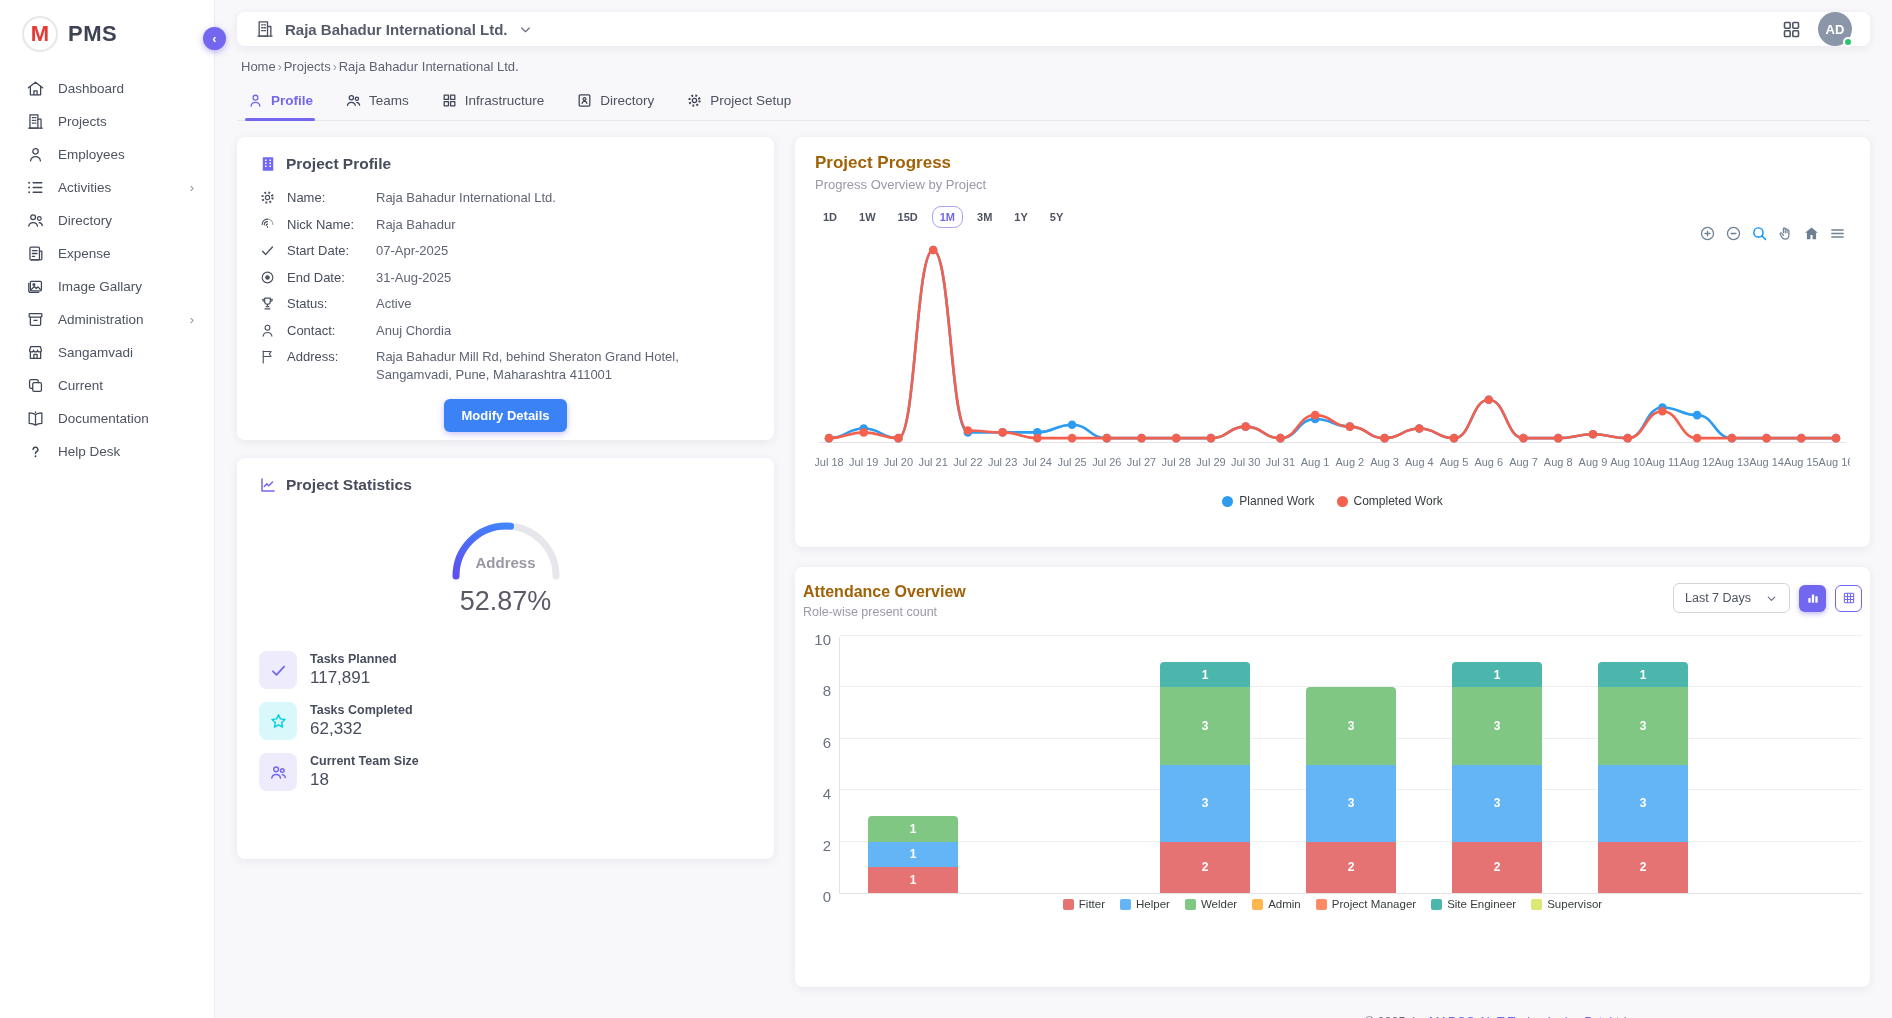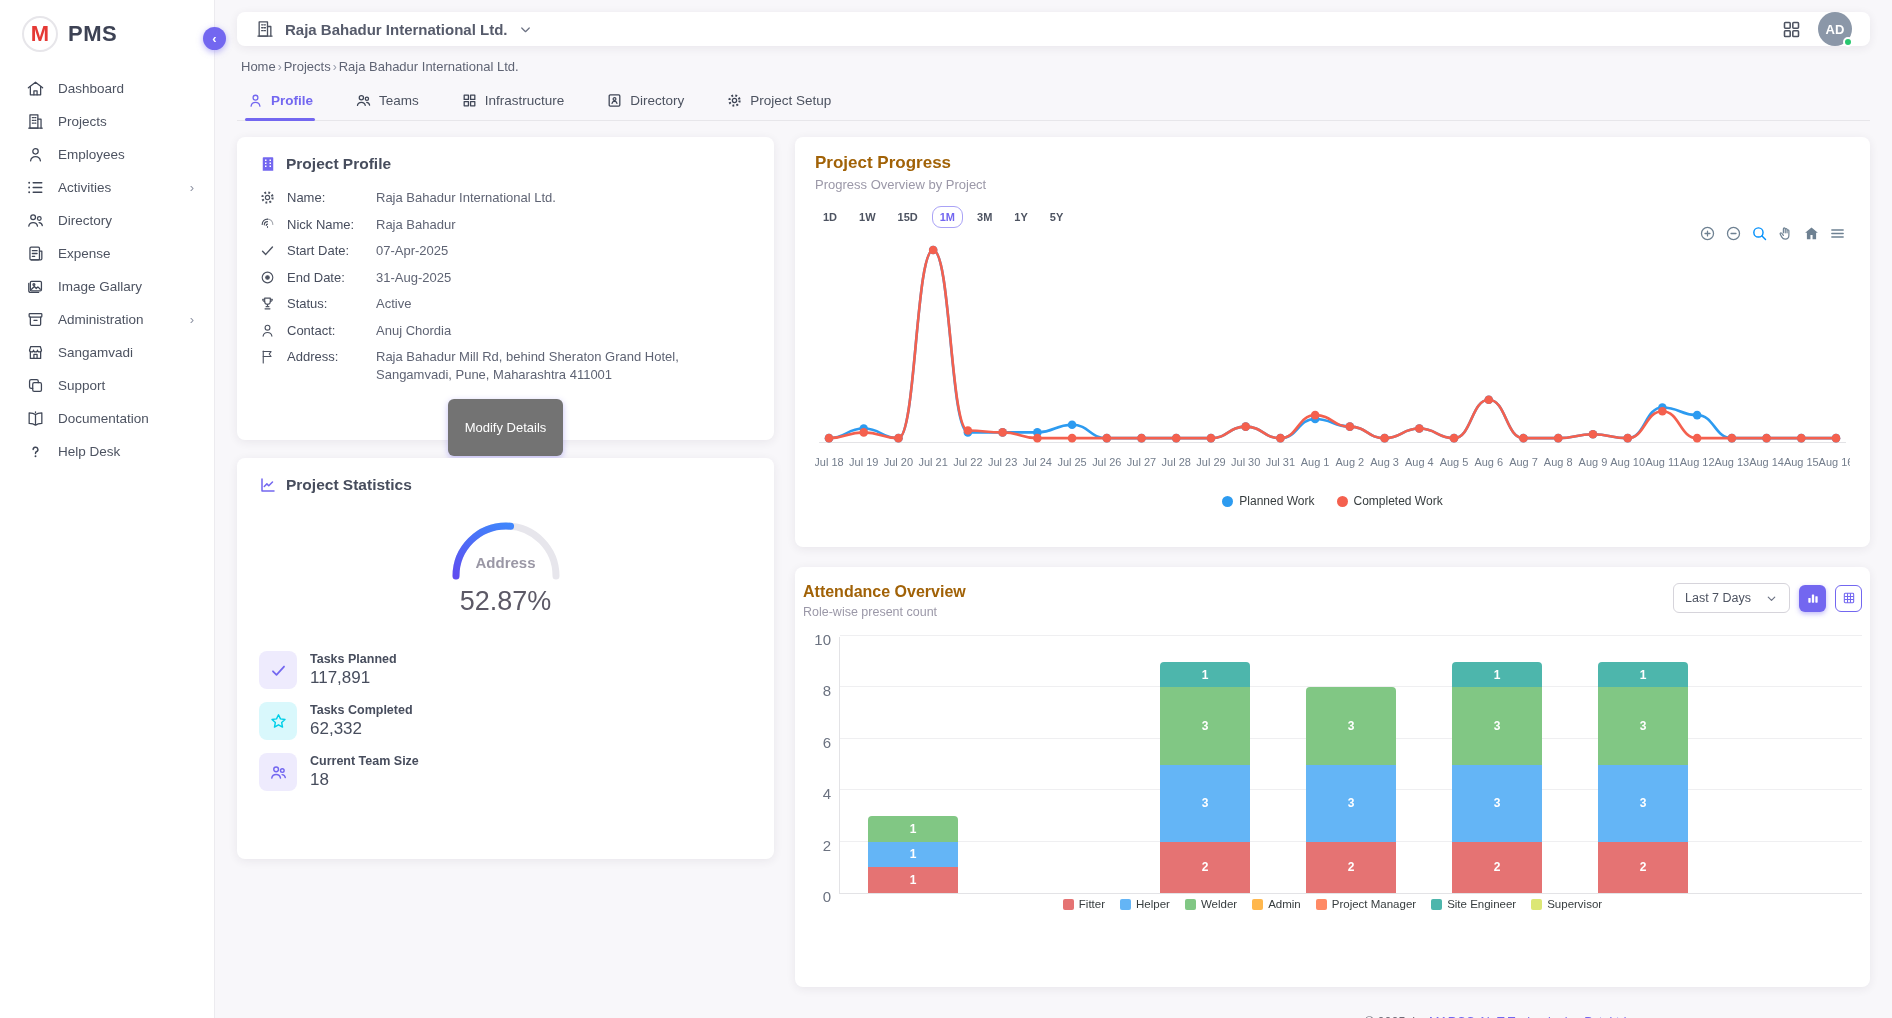--- a/index.html
+++ b/index.html
@@ -24,42 +24,42 @@
   .topbar-title { display:flex; align-items:center; gap:10px; font-size:15px; font-weight:bold; color:#565b6b; cursor:pointer; }
   .topbar-title svg { color:#4d5361; }
   .topbar-right { margin-left:auto; display:flex; align-items:center; gap:16px; }
   .avatar { position:relative; width:34px; height:34px; border-radius:50%; background:#8b97a8; color:#fff; font-size:13px; font-weight:bold; display:flex; align-items:center; justify-content:center; cursor:pointer; }
   .avatar .status { position:absolute; right:-1px; bottom:-1px; width:10px; height:10px; background:#28c76f; border:2px solid #fff; border-radius:50%; }
 
   .breadcrumb { display:flex; align-items:center; gap:2px; margin:13px 4px 4px; font-size:13px; color:#5f6474; }
   .breadcrumb .sep { color:#9b9fae; font-size:12px; }
   .breadcrumb .crumb { cursor:pointer; }
 
-  .tabs { display:flex; gap:38px; margin-top:4px; border-bottom:1px solid #e7e6ea; padding:0 8px; }
+  .tabs { display:flex; gap:28px; margin-top:4px; border-bottom:1px solid #e7e6ea; padding:0 8px; }
   .tab { position:relative; display:flex; align-items:center; gap:7px; padding:10px 2px 11px; font-size:13.5px; color:#4d5361; cursor:pointer; }
   .tab svg { color:#3f4656; }
   .tab.active { color:#7367f0; font-weight:bold; }
   .tab.active svg { color:#7367f0; }
   .tab.active::after { content:""; position:absolute; left:0; right:0; bottom:-1px; height:3px; border-radius:3px; background:#7367f0; }
 
   .content { display:flex; gap:21px; margin-top:16px; align-items:flex-start; }
   .card { background:#fff; border-radius:8px; box-shadow:0 2px 10px rgba(47,43,61,.08); }
   .left-col { width:537px; min-width:537px; display:flex; flex-direction:column; gap:18px; }
   .right-col { flex:1; display:flex; flex-direction:column; gap:20px; }
 
   
   .profile-card { padding:18px 22px 22px; height:303px; }
   .card-title { display:flex; align-items:center; gap:9px; font-size:15.5px; font-weight:bold; color:#474d5d; }
   .card-title svg { color:#7367f0; }
   .field-rows { margin-top:16px; display:flex; flex-direction:column; gap:9px; }
   .field-row { display:flex; gap:11px; font-size:13px; line-height:1.35; }
   .field-row svg { color:#4d5361; flex:none; margin-top:0; }
   .field-label { width:78px; min-width:78px; color:#474d5d; }
   .field-value { color:#5f6474; flex:1; }
-  .modify-btn { display:block; margin:16px auto 0; background:#737373; color:#fff; border:none; border-radius:6px; font-size:13px; font-weight:normal; padding:21px 17px; cursor:pointer; font-family:inherit; box-shadow:0 2px 6px rgba(115,103,240,.4); }
+  .modify-btn { display:block; margin:16px auto 0; background:#3b82f6; color:#fff; border:none; border-radius:6px; font-size:13px; font-weight:bold; padding:9px 17px; cursor:pointer; font-family:inherit; box-shadow:0 2px 6px rgba(115,103,240,.4); }
 
   
   .stats-card { padding:18px 22px; height:401px; }
   .gauge-wrap { width:130px; margin:20px auto 0; text-align:center; position:relative; }
   .gauge-label { position:absolute; left:0; right:0; top:40px; font-size:15px; font-weight:bold; color:#9a97a5; }
   .gauge-value { font-size:27px; color:#5c5966; margin-top:4px; }
   .stat-rows { margin-top:34px; display:flex; flex-direction:column; gap:13px; }
   .stat-row { display:flex; align-items:center; gap:13px; }
   .stat-ico { width:38px; height:38px; border-radius:8px; display:flex; align-items:center; justify-content:center; }
   .stat-ico.purple { background:#eeebfd; color:#7367f0; }
@@ -189,21 +189,21 @@
           <path d="M5.5 11.5V19.5h13v-8"></path>
           <path d="M10 19.5v-5h4v5"></path>
         </svg>
       <span>Sangamvadi</span>
     </div>
     <div class="menu-item">
       <svg width="19" height="19" viewBox="0 0 24 24" fill="none" stroke="currentColor" stroke-width="1.6" stroke-linecap="round" stroke-linejoin="round">
           <rect x="8.5" y="8.5" width="11" height="11" rx="1.8"></rect>
           <path d="M15.5 8.5v-2A2 2 0 0 0 13.5 4.5h-7a2 2 0 0 0-2 2v7a2 2 0 0 0 2 2h2"></path>
         </svg>
-      <span>Support</span>
+      <span>Current</span>
     </div>
     <div class="menu-item">
       <svg width="19" height="19" viewBox="0 0 24 24" fill="none" stroke="currentColor" stroke-width="1.6" stroke-linecap="round" stroke-linejoin="round">
           <path d="M12 7c-2-1.6-4.4-2.2-8-2.2v13.4c3.6 0 6 .6 8 2.2 2-1.6 4.4-2.2 8-2.2V4.8C16.4 4.8 14 5.4 12 7v13.4"></path>
           <path d="M12 4.5v-1"></path>
         </svg>
       <span>Documentation</span>
     </div>
     <div class="menu-item">
       <svg width="19" height="19" viewBox="0 0 24 24" fill="none" stroke="currentColor" stroke-width="1.8" stroke-linecap="round" stroke-linejoin="round">

